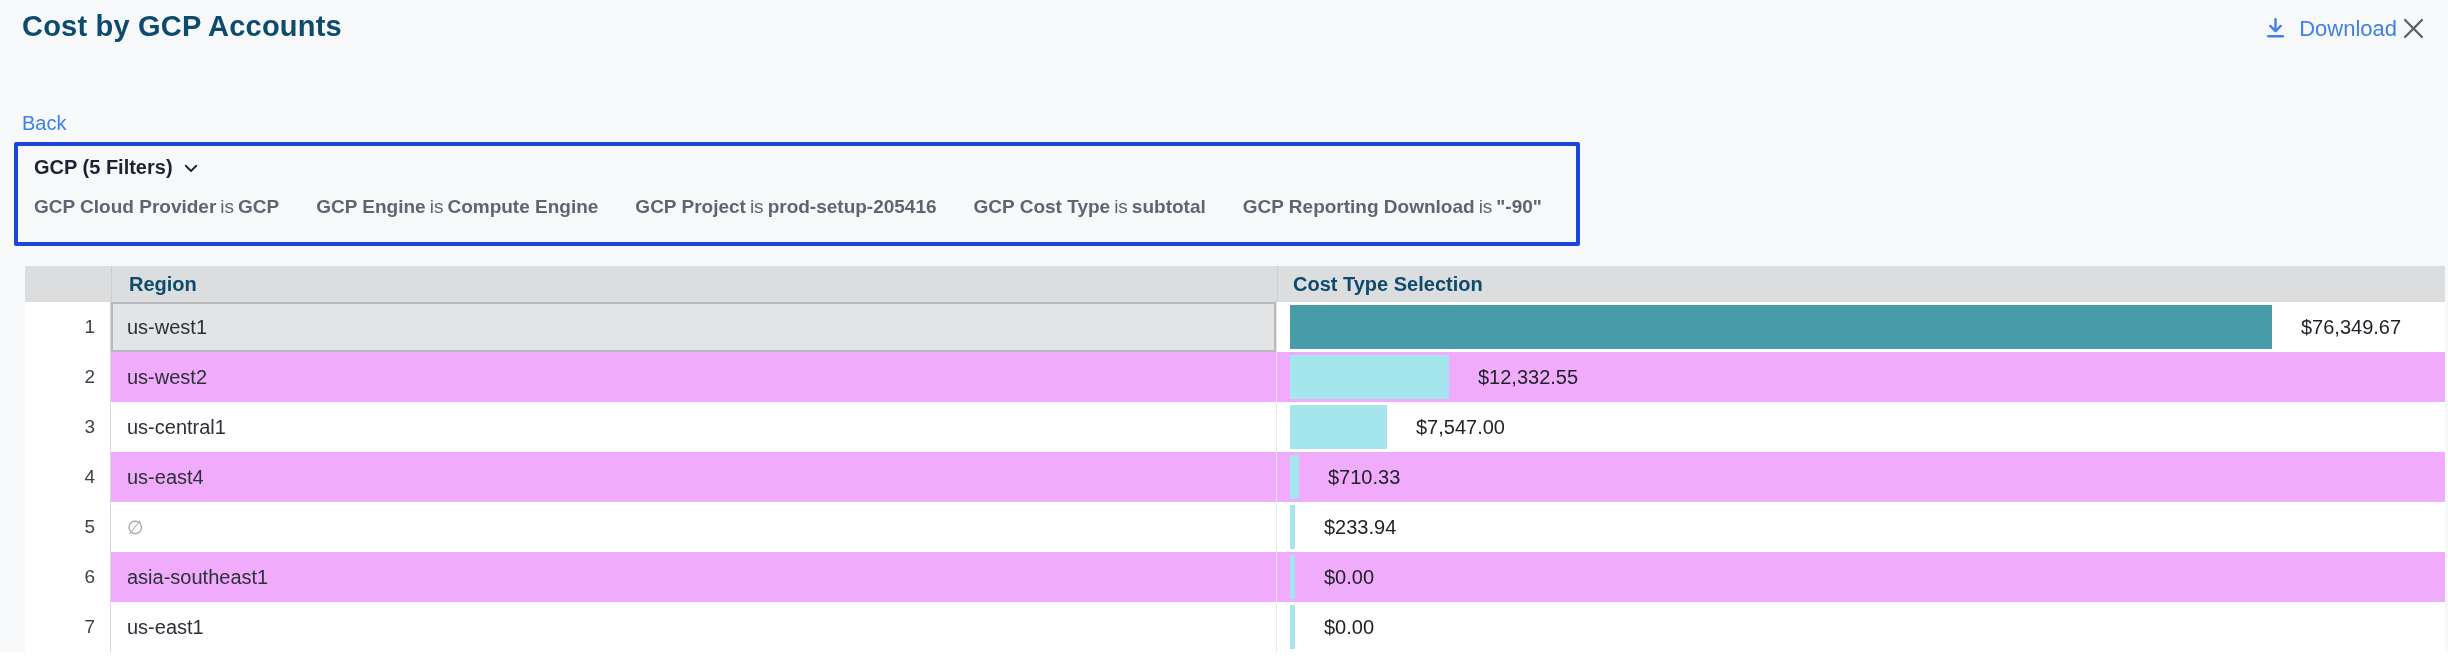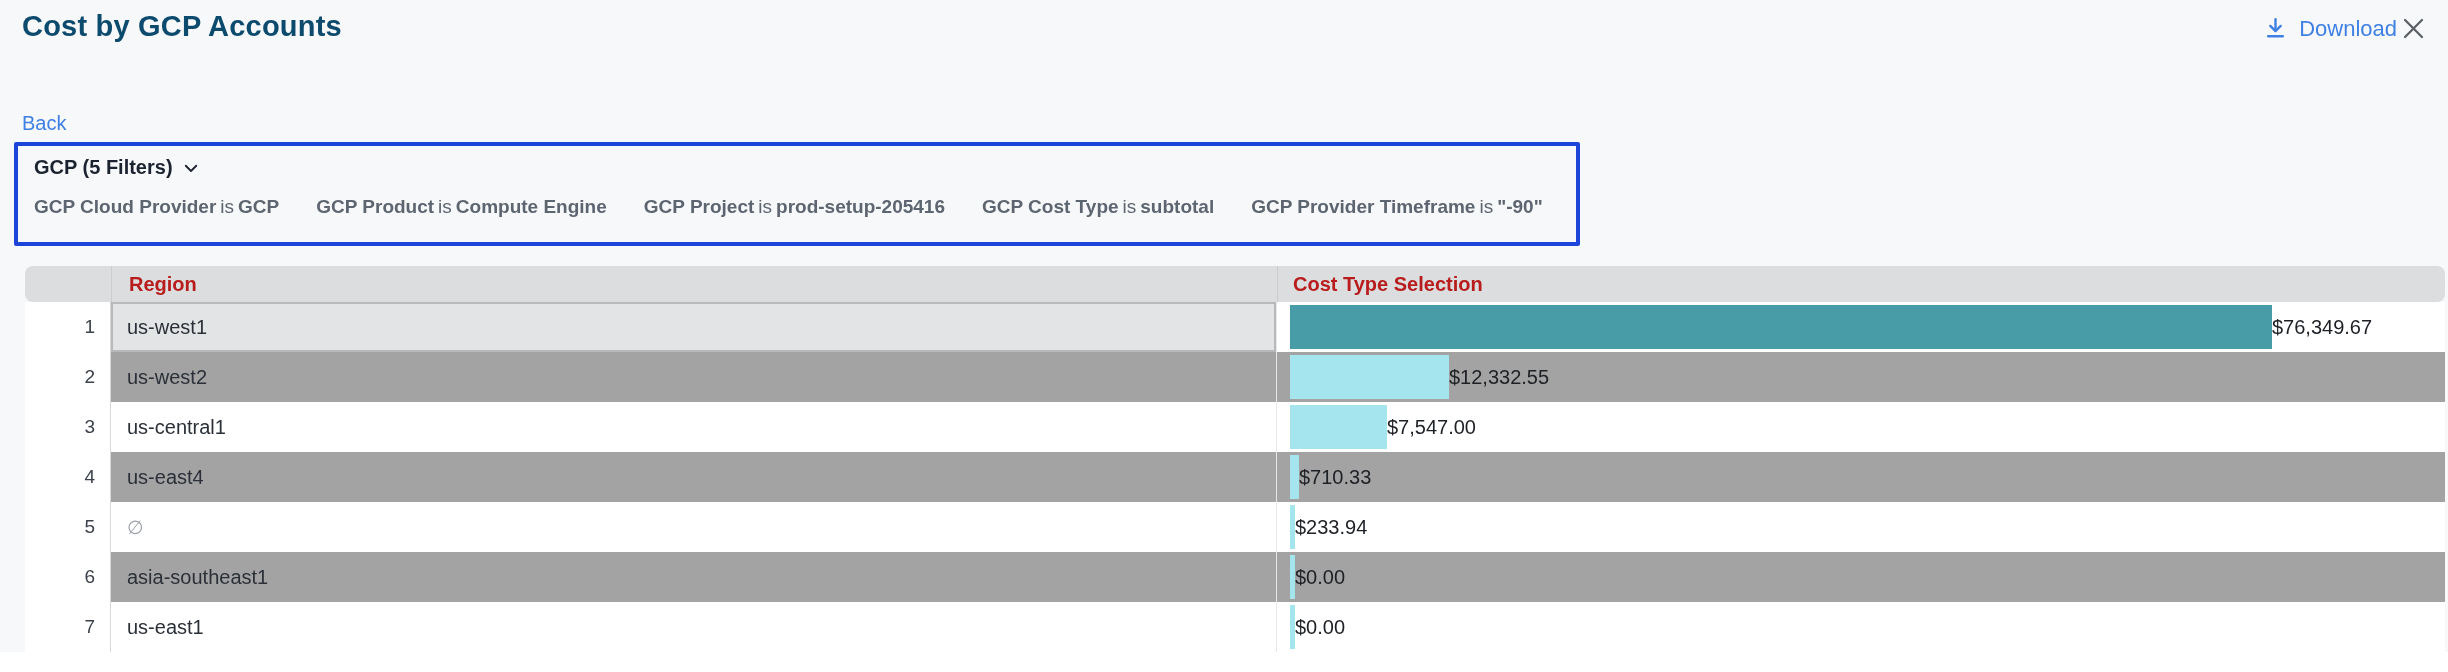--- a/index.html
+++ b/index.html
@@ -56,45 +56,45 @@
   
   .table {
     position:absolute; left:25px; top:266px; width:2420px;
   }
   .thead, .trow {
     display:grid;
     grid-template-columns:86px 1166px 1168px;
   }
   .thead {
     height:36px; background:var(--header-bg);
-    font-size:20px; font-weight:700; color:#b91c1c;border-radius:8px;
+    font-size:20px; font-weight:700; color:#0c4a6e;
   }
   .thead .hcell { display:flex; align-items:center; }
   .thead .h-region { padding-left:17px; border-left:1px solid #cbcdcf; }
   .thead .h-cost { padding-left:15px; border-left:1px solid #cbcdcf;text-align:right; }
 
   .tbody { background:#fff; }
   .trow { height:50px; background:#fff; }
-  .trow.stripe .cell { background:#a3a3a3; }
+  .trow.stripe .cell { background:#f0abfc; }
   .cell { display:flex; align-items:center; font-size:20px; }
   .cell.num {
     justify-content:flex-end; padding-right:15px;
     color:#3c424b; font-size:19px; background:#fff !important;
     border-right:1px solid #d7d8da;
   }
   .cell.region {
     padding-left:16px; color:#2b3038;
     border-right:1px solid #e6e7e9;
   }
   .cell.region.muted { color:#9da3ab; font-size:19px; }
   .trow.selected .cell.region {
     background:var(--sel-bg) !important;
     box-shadow:inset 0 0 0 2px #b7b9bb;
   }
-  .cell.barcell { padding-left:13px; gap:0; }
+  .cell.barcell { padding-left:13px; gap:29px; }
   .bar { height:44px; background:var(--bar); flex:none; }
   .trow.selected .bar { background:var(--bar-sel); }
   .val { color:#1d2025; font-size:20px; white-space:nowrap; }
 
   .bottom-strip {
     position:absolute; left:0; top:652px; width:2448px; height:20px; background:#ffffff;
   }
   svg { display:block; }
 </style>
 </head>
@@ -133,33 +133,33 @@
         <polyline points="5,9 12,16 19,9"></polyline>
       </svg>
     </span>
   </div>
   <div class="filter-list" id="filter-list">
   <span class="filter-item">
     <span class="f-name">GCP Cloud Provider</span><span class="f-op">is</span><span class="f-value">GCP</span>
   </span>
 
   <span class="filter-item">
-    <span class="f-name">GCP Product</span><span class="f-op">is</span><span class="f-value">Compute Engine</span>
+    <span class="f-name">GCP Engine</span><span class="f-op">is</span><span class="f-value">Compute Engine</span>
   </span>
 
   <span class="filter-item">
     <span class="f-name">GCP Project</span><span class="f-op">is</span><span class="f-value">prod-setup-205416</span>
   </span>
 
   <span class="filter-item">
     <span class="f-name">GCP Cost Type</span><span class="f-op">is</span><span class="f-value">subtotal</span>
   </span>
 
   <span class="filter-item">
-    <span class="f-name">GCP Provider Timeframe</span><span class="f-op">is</span><span class="f-value">"-90"</span>
+    <span class="f-name">GCP Reporting Download</span><span class="f-op">is</span><span class="f-value">"-90"</span>
   </span>
 </div>
 </div>
 
 <div class="table">
   <div class="thead">
     <div class="hcell"></div>
     <div class="hcell h-region">Region</div>
     <div class="hcell h-cost">Cost Type Selection</div>
   </div>

